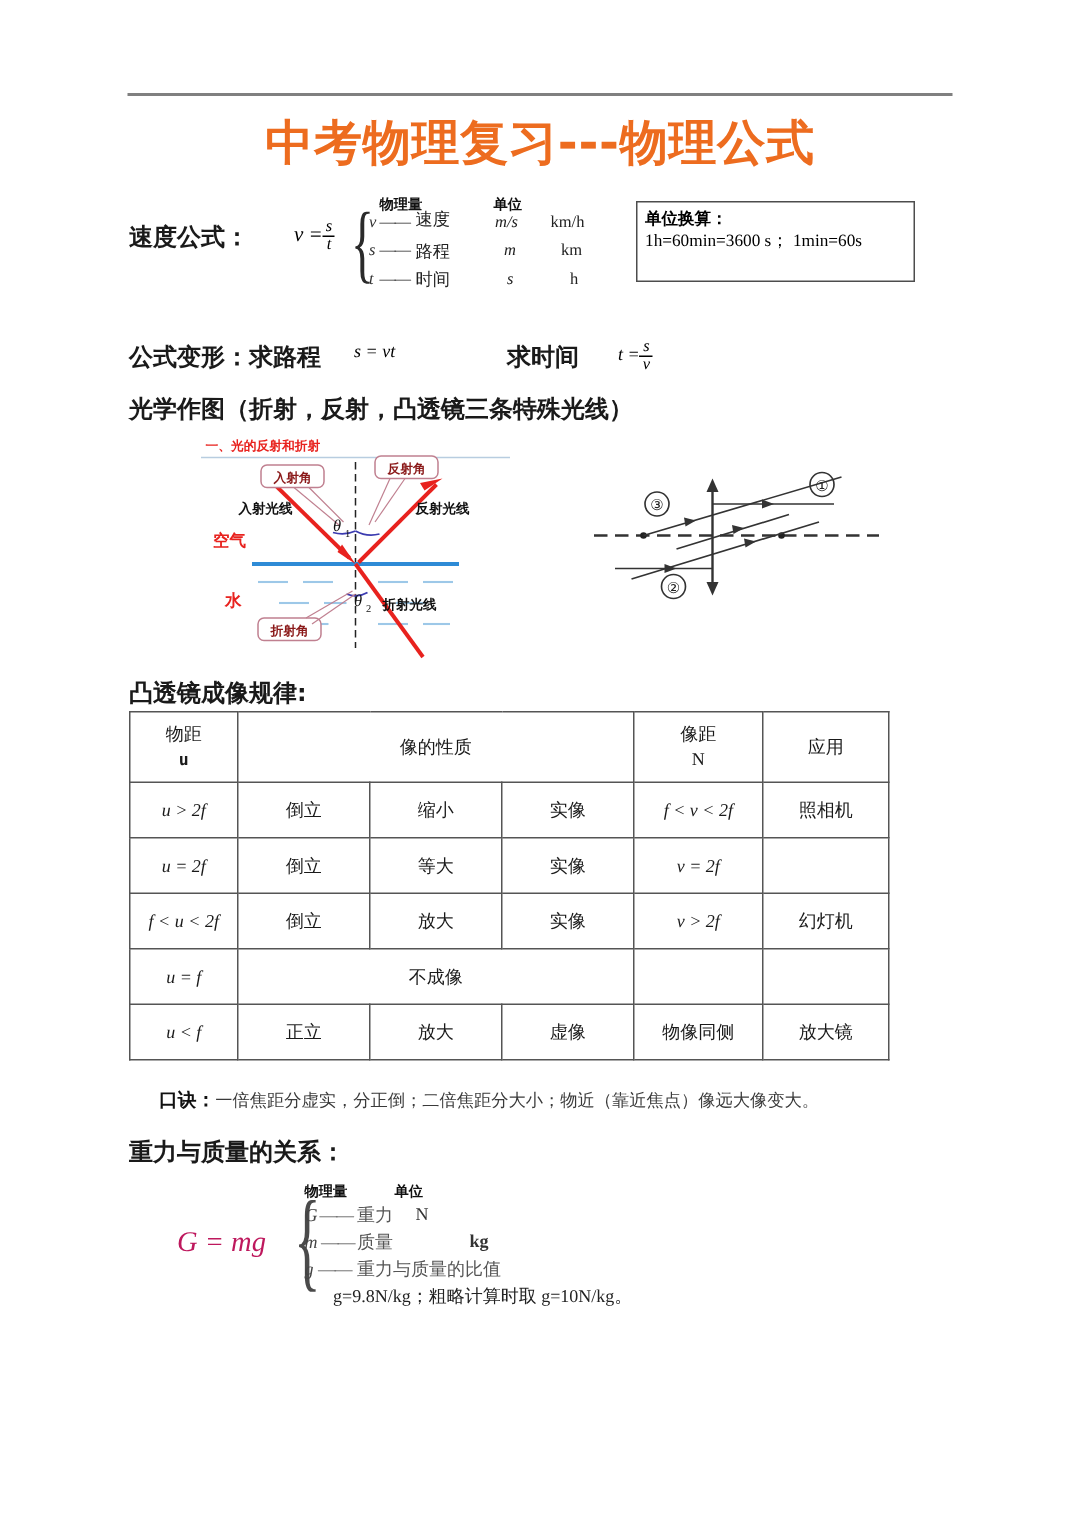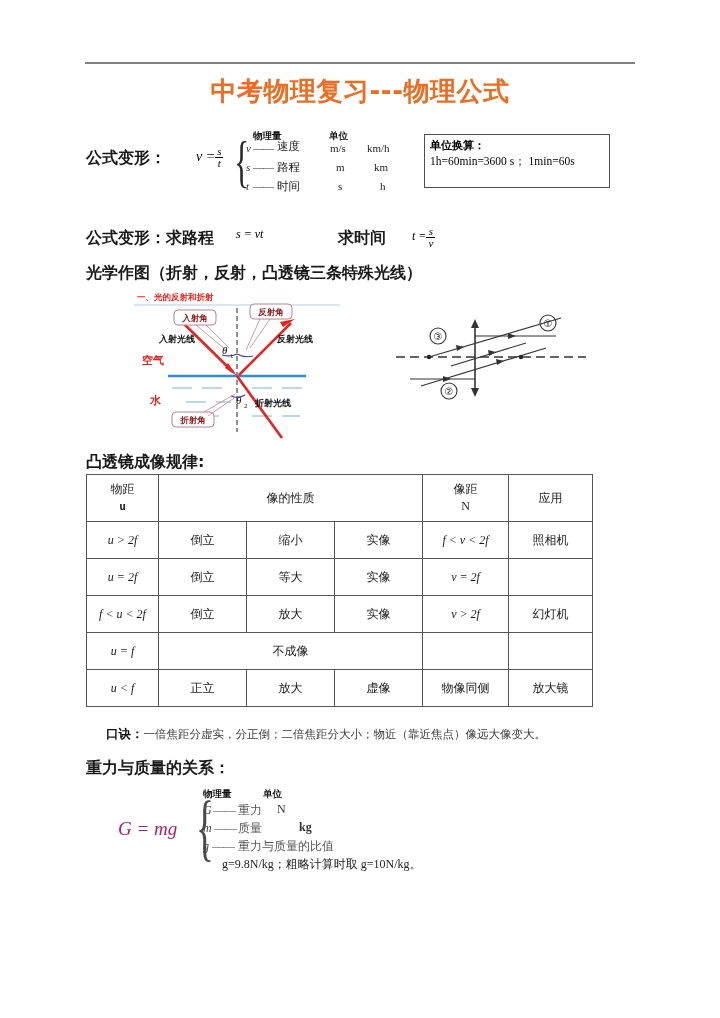--- a/index.html
+++ b/index.html
@@ -30,21 +30,21 @@
   }
 
   
   .title {
     position: absolute;
     left: 0; top: 74px;
     width: 720px;
     text-align: center;
     font-family: "DejaVu Sans", "Liberation Sans", sans-serif;
     font-weight: bold;
-    font-size: 26px;
+    font-size: 32px;
     color: #ED6C1F;
     letter-spacing: 0.5px;
   }
 
   
   .sec-label {
     position: absolute;
     font-family: "DejaVu Sans", "Liberation Sans", sans-serif;
     font-weight: bold;
     font-size: 16px;
@@ -92,21 +92,21 @@
     font-weight: bold;
     font-size: 9.5px;
     color: #111;
     white-space: nowrap;
   }
   #sp-h-qty  { left: 253px; top: 130px; }
   #sp-h-unit { left: 329px; top: 130px; }
   .sp-sym { position: absolute; font-style: italic; font-size: 11px; font-family: "Liberation Serif", serif; color:#333; }
   .sp-dash { position: absolute; font-size: 11px; color:#333; letter-spacing:-1px; }
   .sp-name { position: absolute; font-size: 11.5px; font-family: "Liberation Serif", "DejaVu Serif", serif; color:#222; }
-  .sp-u1 { position: absolute; font-size: 11px; font-family: "Liberation Serif", serif; color:#222; }
+  .sp-u1 { position: absolute; font-size: 11px; font-family: "Liberation Serif", serif; color:#222;font-style:italic; }
   .sp-u2 { position: absolute; font-size: 11px; font-family: "Liberation Serif", serif; color:#222; }
 
   
   #unit-box {
     position: absolute;
     left: 424px; top: 134px;
     width: 186px; height: 54px;
     border: 1px solid #4d4d4d;
     box-sizing: border-box;
     padding: 3px 5px 0 5px;
@@ -236,21 +236,21 @@
 </style>
 </head>
 <body>
 
 <div class="page">
 
   <div class="top-rule"></div>
 
   <div class="title">中考物理复习---物理公式</div>
 
-  <div class="sec-label" id="speed-label">公式变形：</div>
+  <div class="sec-label" id="speed-label">速度公式：</div>
 
   <div id="speed-eq">
     <span>v</span>
     <span>=</span><span class="frac"><span class="num">s</span><span class="den">t</span></span>
   </div>
 
   <div class="brace" id="speed-brace">{</div>
 
   <div class="col-head" id="sp-h-qty">物理量</div>
   <div class="col-head" id="sp-h-unit">单位</div>
@@ -468,21 +468,21 @@
   <div class="col-head" id="gr-h-unit">单位</div>
 
   <div class="gr-sym" style="left:203px; top:803px;">G</div>
   <div class="gr-dash" style="left:213px; top:803px;">——</div>
   <div class="gr-name" style="left:238px; top:802px;">重力</div>
   <div class="gr-unit" style="left:277px; top:802px;">N</div>
 
   <div class="gr-sym" style="left:203px; top:821px;">m</div>
   <div class="gr-dash" style="left:214px; top:821px;">——</div>
   <div class="gr-name" style="left:238px; top:820px;">质量</div>
-  <div class="gr-unit b" style="left:275px; top:820px;padding-left:24px;">kg</div>
+  <div class="gr-unit b" style="left:289px; top:820px;padding-left:24px;">kg</div>
 
   <div class="gr-sym" style="left:203px; top:839px;">g</div>
   <div class="gr-dash" style="left:212px; top:839px;">——</div>
   <div class="gr-name" style="left:238px; top:838px;">重力与质量的比值</div>
 
   <div class="gr-note" style="left:222px; top:856px;">g=9.8N/kg；粗略计算时取 g=10N/kg。</div>
 
 </div>
 
 </body></html>

